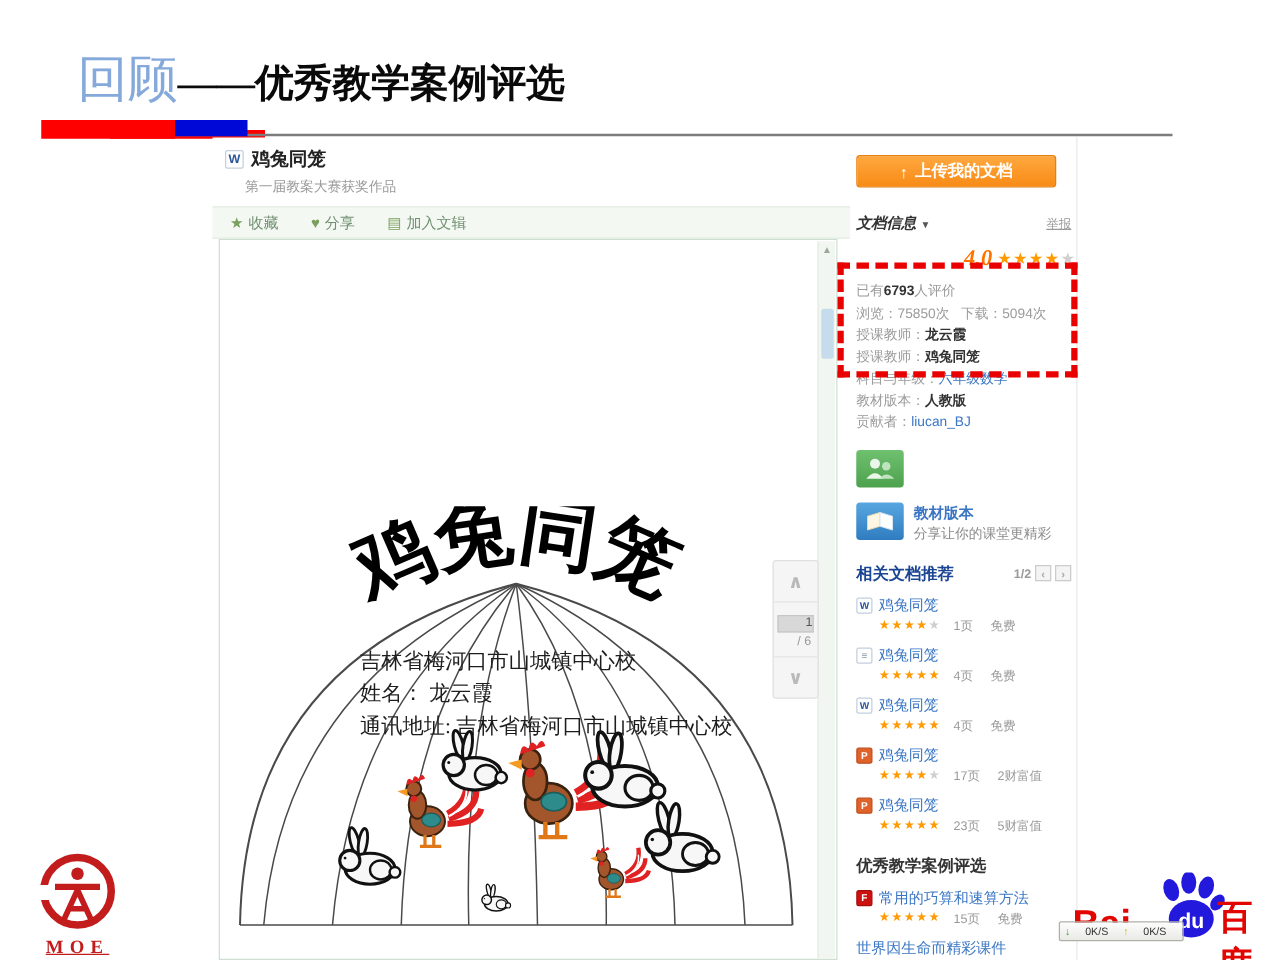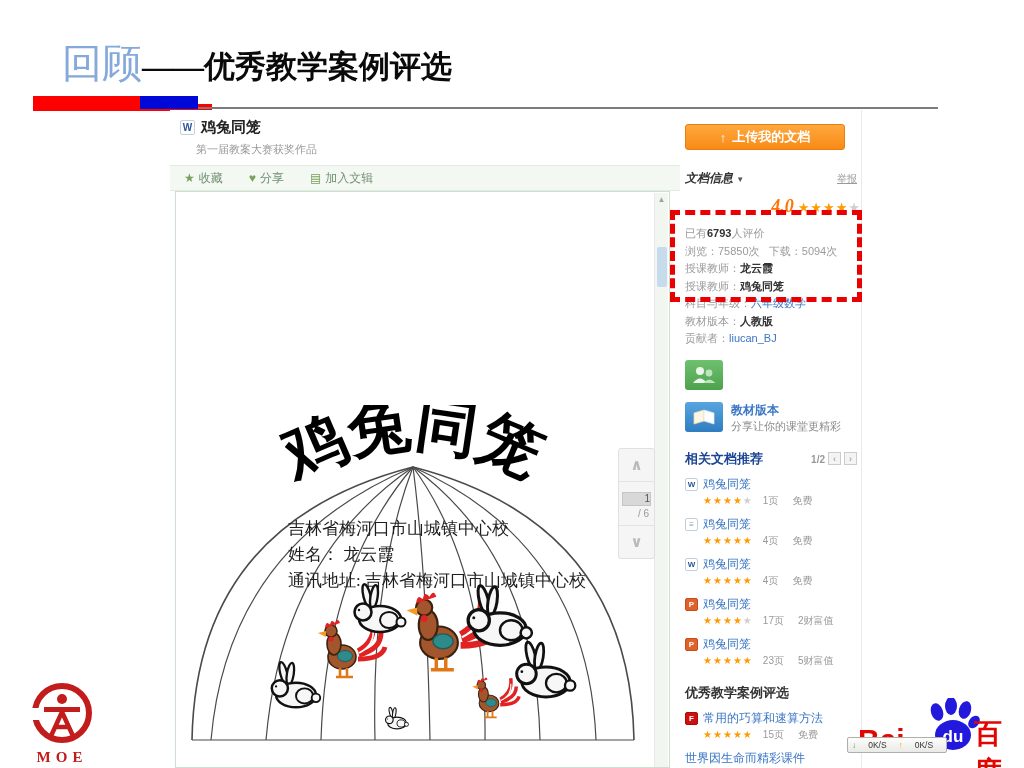--- a/index.html
+++ b/index.html
@@ -97,21 +97,21 @@
   .rd-item .ficon { width:13px; height:13px; font-size:8px; }
   .rd-title { font-size:12px; color:#3a76c4; text-decoration:none; cursor:pointer; white-space:nowrap; }
   .rd-meta { display:flex; align-items:center; gap:0; margin:1px 0 0 18px; font-size:10px; color:#999; }
   .rd-meta .st-on,.rd-meta .st-off { font-size:10px; }
   .rd-pages { margin-left:10px; }
   .rd-price { margin-left:14px; }
 
   
   .moe { left:20px; top:682px; width:84px; text-align:center; }
   .moe-label { margin-top:1px; font-family:"Liberation Serif","DejaVu Serif",serif; font-weight:bold;
-               font-size:15px; color:#c21c1c; letter-spacing:5px; }
+               font-size:15px; color:#c21c1c; letter-spacing:5px;text-decoration:underline; }
 
   
   .bai-txt { left:858px; top:723px; font-size:30px; font-weight:bold; color:#e10601; z-index:1; }
   .paw { left:925px; top:698px; z-index:2; }
   .cn-txt { left:974px; top:715px; font-size:28px; font-weight:bold; color:#e10601; z-index:2; }
   .speed { left:847px; top:737px; width:100px; height:16px; background:linear-gradient(#fdfdfd,#e9e9e6);
            border:1px solid #b0b0a8; border-radius:2px; display:flex; align-items:center; gap:3px;
            padding:0 4px; font-size:8.5px; color:#333; z-index:3; }
   .sp-down { color:#2fae3a; font-weight:bold; }
   .sp-up { color:#e9b320; font-weight:bold; }

